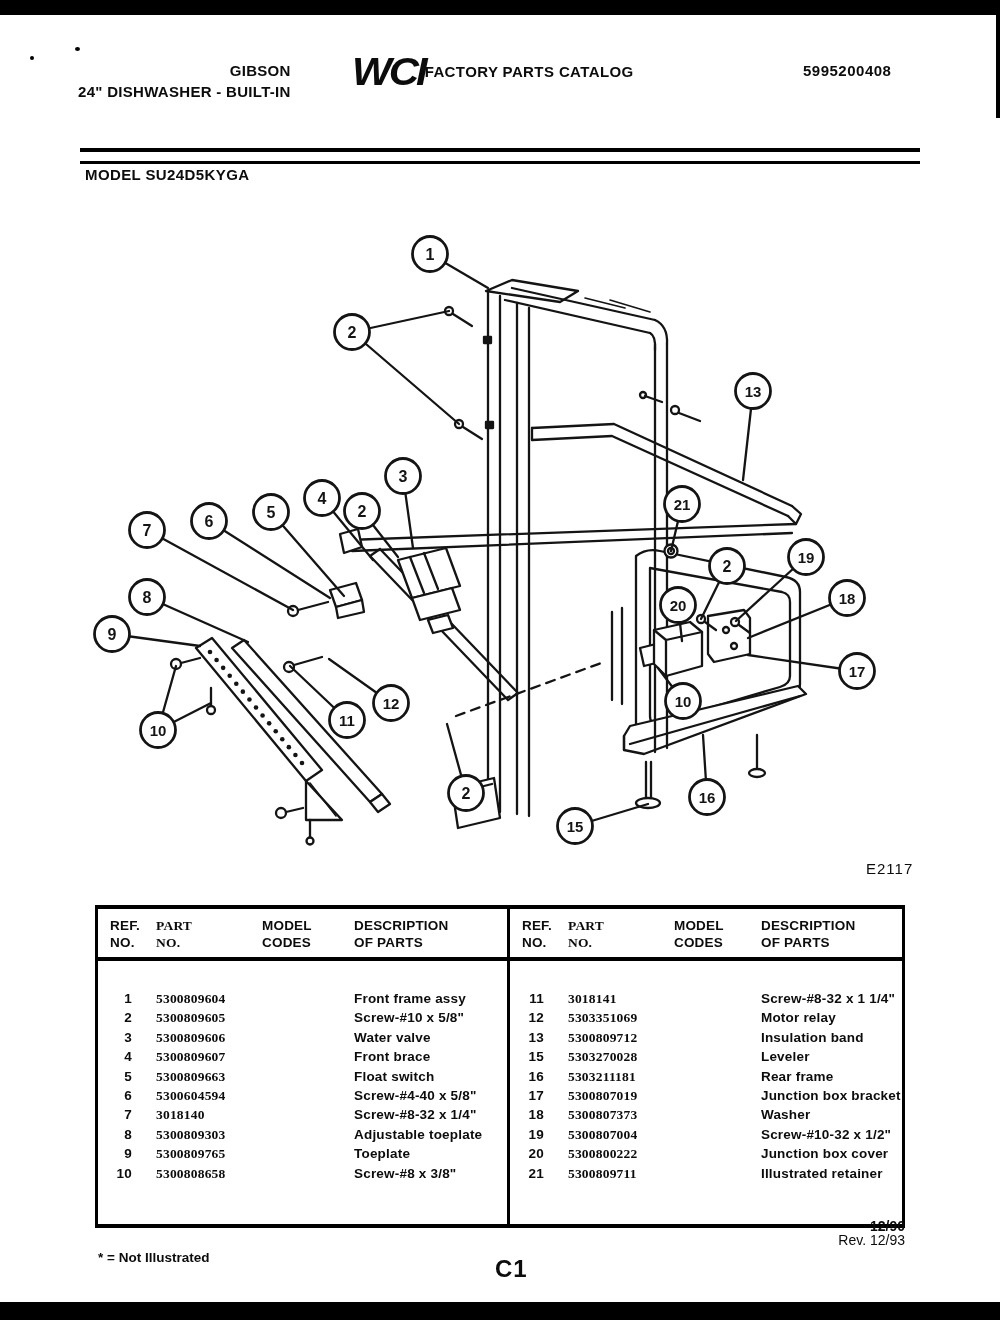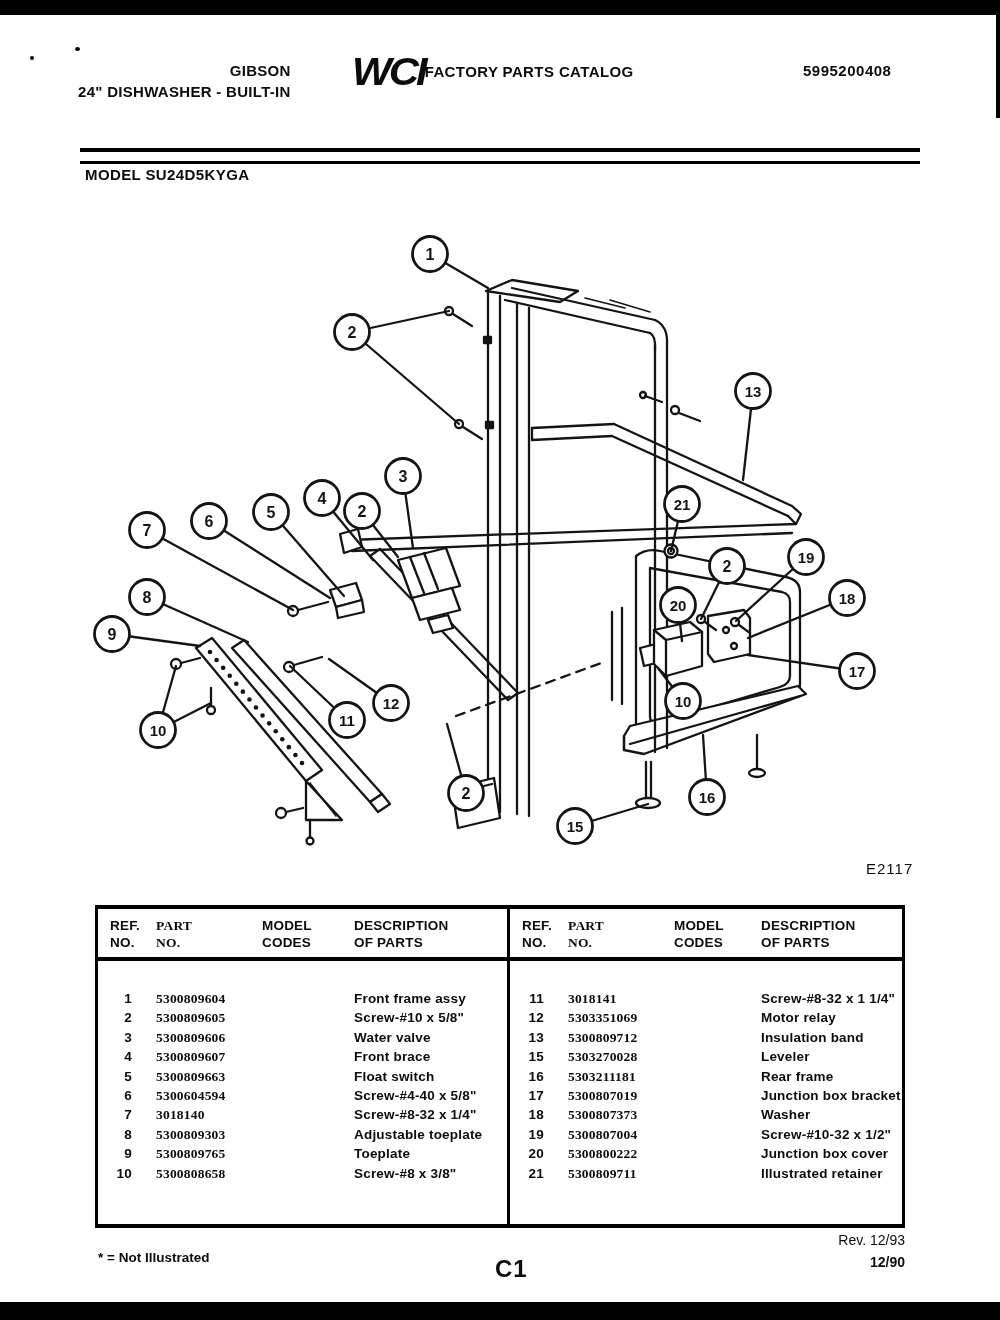--- a/index.html
+++ b/index.html
@@ -34,21 +34,21 @@
   .hcell{font-weight:700;font-size:13.5px;line-height:17px;letter-spacing:.2px;}
   .hcell.part,.tcell.part{padding-left:24px;font-family:Liberation Serif, serif;}
   .tbody{padding:30px 0 0 12px;}
   .trow{display:grid;height:19.4px;align-items:baseline;}
   .half.left .trow{grid-template-columns:22px 130px 92px 1fr;}
   .half.right .trow{grid-template-columns:22px 130px 87px 1fr;}
   .tcell{font-weight:700;font-size:13.5px;white-space:nowrap;letter-spacing:.2px;}
   .tcell.ref{text-align:right;}
   .footnote{position:absolute;left:98px;top:1250px;font-weight:700;font-size:13.5px;}
   .rev{position:absolute;right:95px;top:1232px;font-weight:400;font-size:14px;}
-  .date2{position:absolute;right:95px;top:1254px;font-weight:700;font-size:14px;}
+  .date2{position:absolute;right:95px;top:1218px;font-weight:700;font-size:14px;}
   .page-code{position:absolute;left:495px;top:1255px;font-weight:700;font-size:24px;letter-spacing:1px;}
 </style>
 </head>
 <body>
 
 <div class="page">
 
   <div class="scan-bar top"></div>
   <div class="scan-bar bottom"></div>
   <div class="scan-streak"></div>

